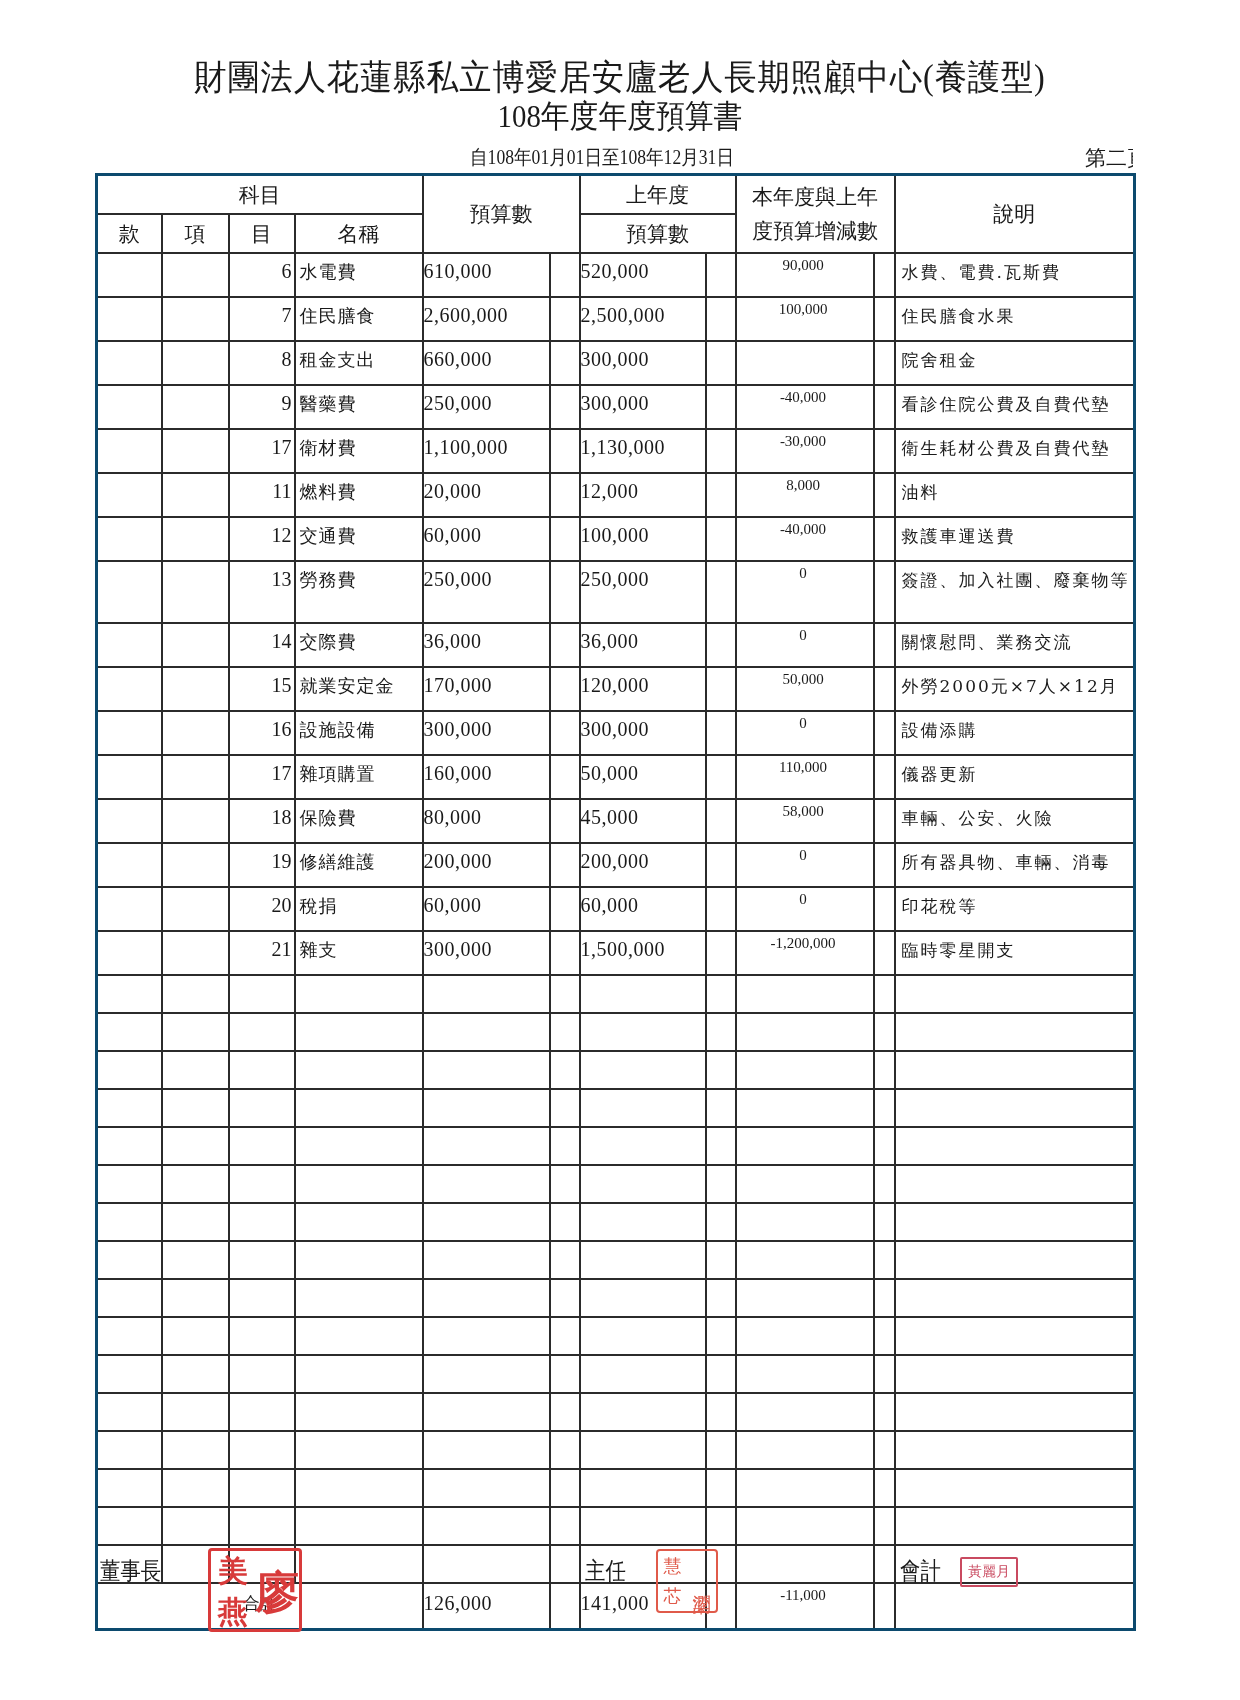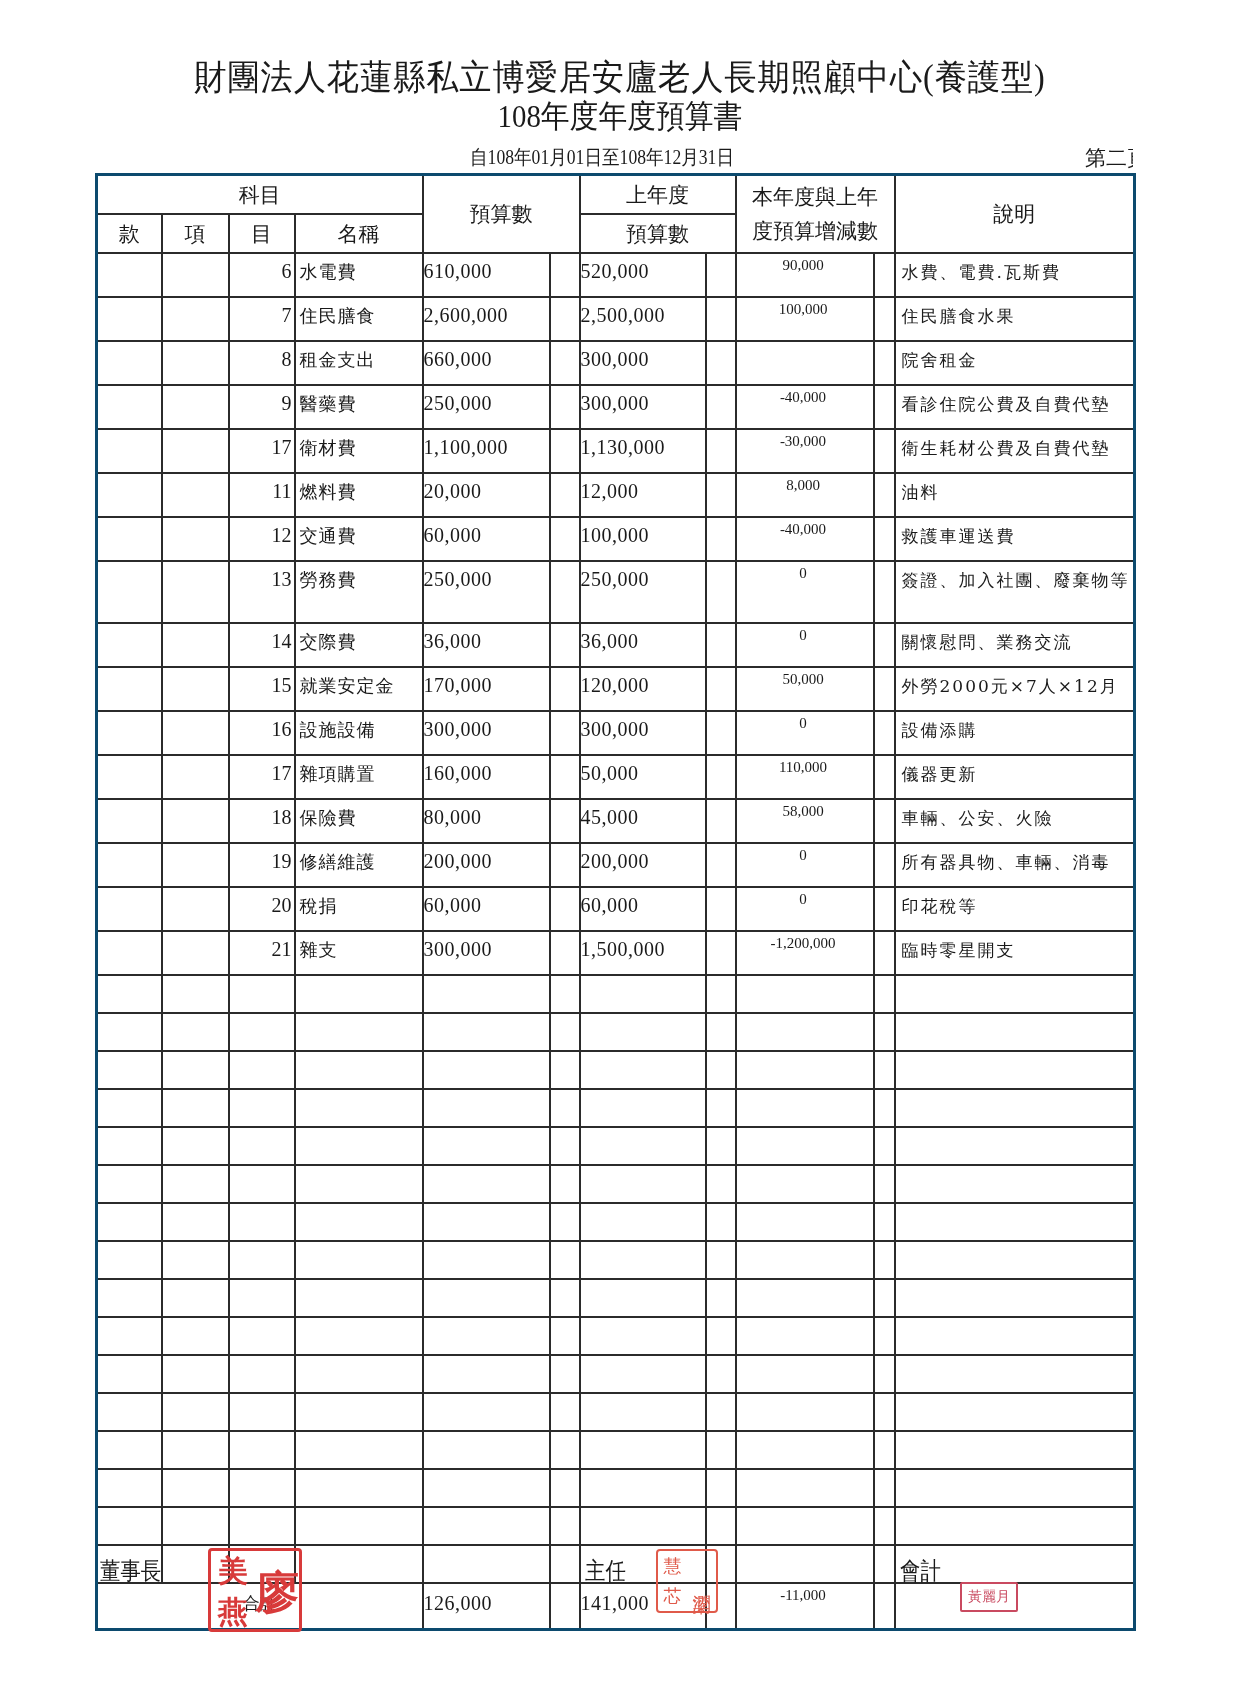--- a/index.html
+++ b/index.html
@@ -48,21 +48,21 @@
   .sig-label { position: absolute; top: 1555px; font-size: 24px; font-family: "Liberation Sans", "DejaVu Sans", sans-serif; transform: scaleX(0.85); transform-origin: left; }
   .seal {
     position: absolute; border: 3px solid #d83a3a; color: #d83a3a; border-radius: 4px;
     font-family: "DejaVu Sans", sans-serif; font-weight: bold; display: grid;
     text-align: center; align-items: center; justify-items: center; background: rgba(255,255,255,0);
   }
   .seal1 { left: 208px; top: 1548px; width: 88px; height: 78px; grid-template-columns: 1fr 1fr; grid-template-rows: 1fr 1fr; font-size: 30px; }
   .seal1 .big { grid-row: 1 / span 2; grid-column: 2; font-size: 44px; }
   .seal2 { left: 656px; top: 1549px; width: 58px; height: 60px; grid-template-columns: 1fr 1fr; grid-template-rows: 1fr 1fr; font-size: 18px; font-weight: normal; border-width: 2px; color: #e05a4a; border-color: #e05a4a; }
   .seal2 .big { grid-row: 1 / span 2; grid-column: 2; writing-mode: vertical-rl; font-size: 18px; }
-  .seal3 { left: 960px; top: 1557px; width: 54px; height: 26px; font-size: 14px; font-weight: normal; border-width: 2px; color: #c94a60; border-color: #c94a60; border-radius: 2px; margin-top: 25px; }
+  .seal3 { left: 960px; top: 1557px; width: 54px; height: 26px; font-size: 14px; font-weight: normal; border-width: 2px; color: #c94a60; border-color: #c94a60; border-radius: 2px; }
 </style>
 </head>
 <body>
 
 <div class="title">財團法人花蓮縣私立博愛居安廬老人長期照顧中心(養護型)</div>
 <div class="subtitle">108年度年度預算書</div>
 <div class="period">自108年01月01日至108年12月31日</div>
 <div class="page-no">第二頁</div>
 
 <table class="budget">

